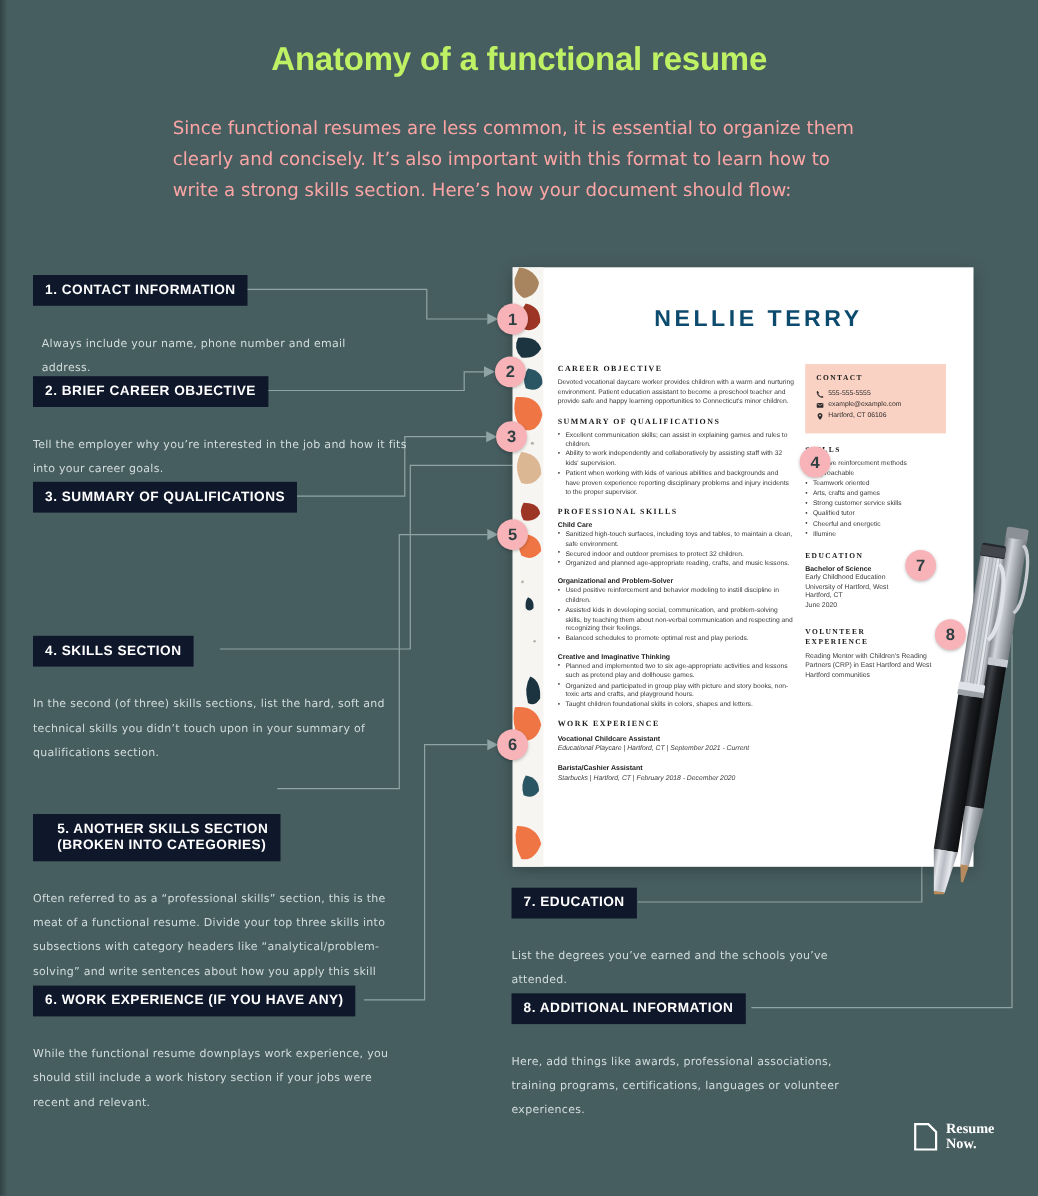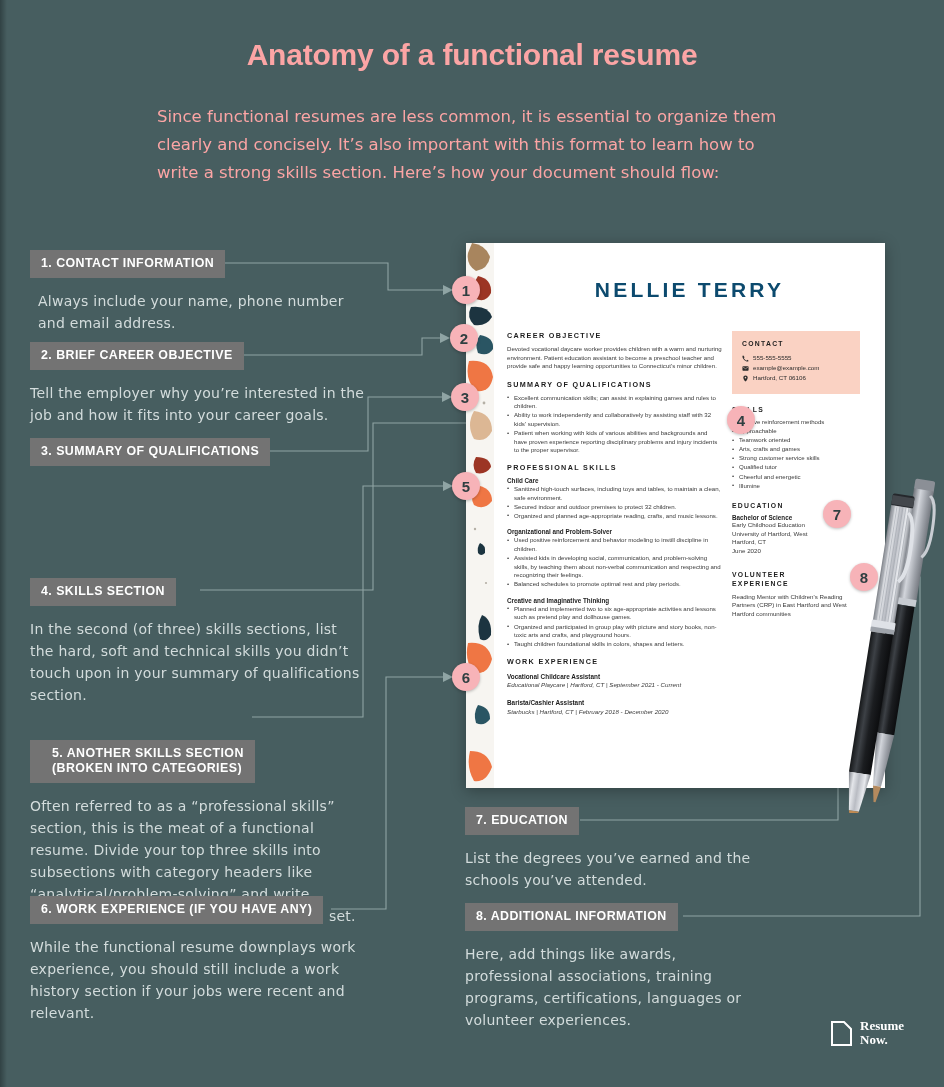--- a/index.html
+++ b/index.html
@@ -10,41 +10,41 @@
     overflow: hidden;
   }
   #root { position: relative; width: 944px; height: 1087px; background: #475e60; }
 
   
   .edge-shadow { position:absolute; left:0; top:0; width:7px; height:1087px; background:linear-gradient(to right,#314244,#475e60); }
 
   
   .title {
     position: absolute; left: 0; top: 38px; width: 944px;
-    text-align: center; color: #fca5a5;
+    text-align: center; color: #bef264;
     font-size: 30px; font-weight: bold; letter-spacing: -0.2px;
   }
   .intro {
     position: absolute; left: 157px; top: 103px; width: 625px;
     color: #fca5a5; font-size: 16.5px; line-height: 28px;
     font-family: "DejaVu Sans", sans-serif;
   }
 
   
   .callout { position: absolute; }
   .chip {
-    display: inline-block; background: #737373; color: #ffffff;
+    display: inline-block; background: #0f172a; color: #ffffff;
     font-size: 12.4px; font-weight: bold; letter-spacing: 0.45px;
     padding: 6px 11px 7px 11px; line-height: 15px;
     font-family: "Liberation Sans", sans-serif;
   }
   .chip.two-line { padding: 6px 11px 7px 22px; margin-top: 46px; }
   .body {
-    color: #d3dcdc; font-size: 14px; line-height: 22px;
-    margin-top: 12px; letter-spacing: 0.25px;
+    color: #d3dcdc; font-size: 10px; line-height: 22px;
+    margin-top: 24px; letter-spacing: 0.25px;
     font-family: "DejaVu Sans", sans-serif;
   }
   .c1 { left: 30px;  top: 250px; width: 330px; }
   .c1 .body { padding-left: 8px; }
   .c2 { left: 30px;  top: 342px; width: 350px; }
   .c3 { left: 30px;  top: 438px; width: 330px; }
   .c4 { left: 30px;  top: 578px; width: 330px; }
   .c5 { left: 30px;  top: 694px; width: 330px; }
   .c6 { left: 30px;  top: 896px; width: 330px; }
   .c7 { left: 465px; top: 807px; width: 300px; }
@@ -84,21 +84,21 @@
     text-align: center; color: #0c4a6e;
     font-size: 21px; font-weight: bold; letter-spacing: 3.2px;
     font-family: "Liberation Sans", sans-serif;
   }
 
   .col-main { position:absolute; left:41px; top:88px; width:215px; }
   .col-side { position:absolute; left:266px; top:88px; width:128px; }
 
   .sec-h {
     color:#1d1d1d; font-size:7.2px; font-weight:bold; letter-spacing:1.35px;
-    margin-bottom:5px; font-family:Liberation Sans, sans-serif;
+    margin-bottom:5px; font-family:Liberation Serif, serif;
   }
   .sec-h.side { font-size:6.8px; letter-spacing:1.3px; }
   .para { color:#3a3a3a; font-size:6.1px; line-height:8.6px; margin-bottom:9px; font-family:"Liberation Sans", sans-serif; }
   ul.bl { list-style:none; margin:0 0 8px 0; padding:0; }
   ul.bl li { position:relative; padding-left:7px; color:#3a3a3a; font-size:6.1px; line-height:8.6px; margin-bottom:0.5px; font-family:"Liberation Sans", sans-serif; }
   ul.bl li:before { content:"•"; position:absolute; left:0; top:-0.5px; }
   .sub-h { color:#1d1d1d; font-size:6.3px; font-weight:bold; margin:2px 0 1px 0; font-family:"Liberation Sans", sans-serif; }
   .job-t { color:#1d1d1d; font-size:6.4px; font-weight:bold; margin-top:7px; font-family:"Liberation Sans", sans-serif; }
   .job-m { color:#3a3a3a; font-size:6.2px; font-style:italic; margin-top:1.5px; font-family:"Liberation Sans", sans-serif; }
 

